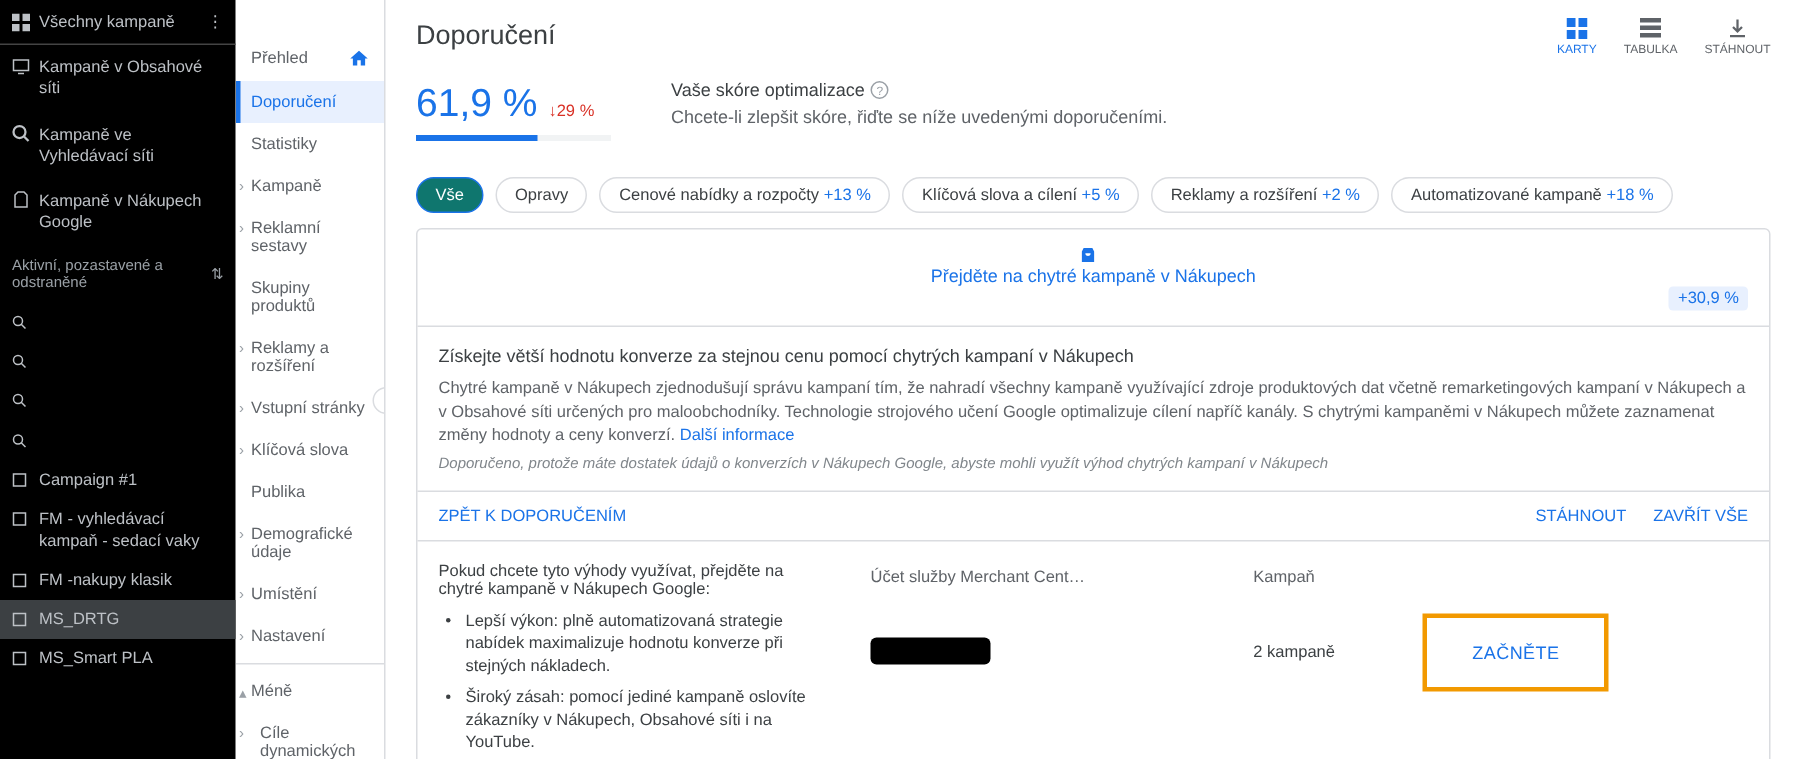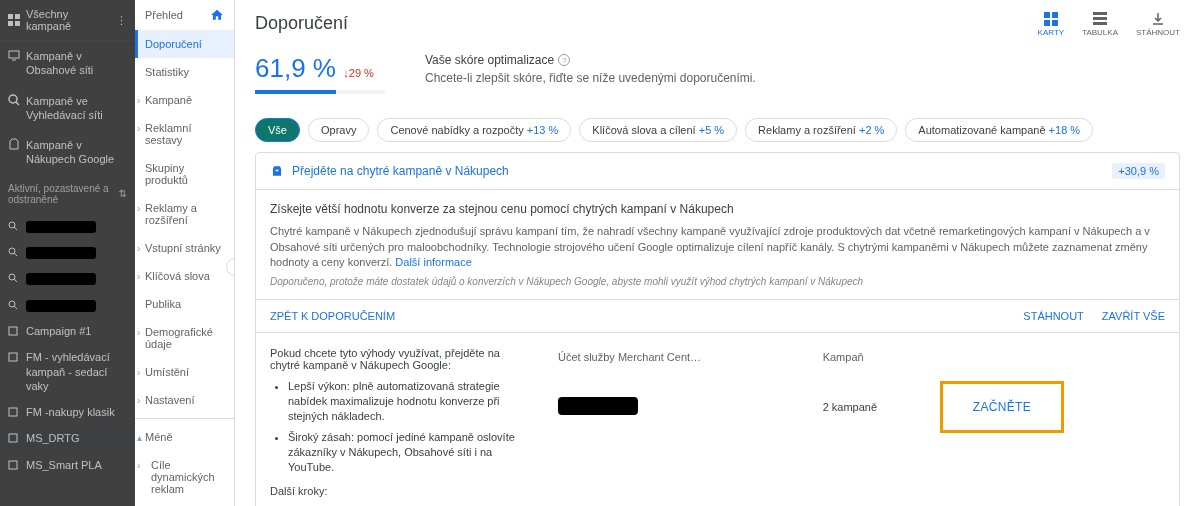--- a/index.html
+++ b/index.html
@@ -1,37 +1,37 @@
 <!DOCTYPE html>
 <html><head>
 <meta charset="utf-8">
 <style>
 * { margin: 0; padding: 0; box-sizing: border-box; font-family: Arial, sans-serif; }
 body { display: flex; width: 1200px; height: 506px; overflow: hidden; background: #fff; font-size: 12px; color: #3c4043; }
 
 
-.sidebar-dark { width: 135px; background: #404040; color: #bdc1c6; display: flex; flex-direction: column; font-size: 11px; }
+.sidebar-dark { width: 157px; background: #000000; color: #bdc1c6; display: flex; flex-direction: column; font-size: 11px; }
 .sidebar-dark .item { padding: 8px 8px 8px 26px; position: relative; cursor: pointer; line-height: 1.3; }
 .sidebar-dark .item.has-icon { padding-left: 26px; }
 .sidebar-dark .item .ic { position: absolute; left: 8px; top: 8px; width: 12px; height: 12px; }
 .sidebar-dark .top-row { display: flex; align-items: center; padding: 8px; border-bottom: 1px solid #444; }
 .sidebar-dark .top-row .grid-ic { margin-right: 6px; }
 .sidebar-dark .top-row .dots { margin-left: auto; }
 .sidebar-dark .status { padding: 8px; display: flex; align-items: center; color: #9aa0a6; font-size: 10px; }
 .sidebar-dark .status .swap { margin-left: auto; }
 .sidebar-dark .campaign-list .item { padding: 6px 8px 6px 26px; }
 .sidebar-dark .redact { display:inline-block; width:70px; height:12px; background:#000; border-radius:3px; vertical-align:middle;}
 .sidebar-dark .item.selected { background:#3c4043; }
 
 
 .sidebar-light { width: 100px; background: #fff; border-right: 1px solid #dadce0; font-size: 11px; position: relative; overflow-y:auto;}
 .sidebar-light::-webkit-scrollbar{width:6px;}
 .sidebar-light::-webkit-scrollbar-thumb{background:#dadce0;border-radius:3px;}
 .sidebar-light .item { padding: 8px 10px; cursor: pointer; color: #5f6368; position: relative; }
-.sidebar-light .item.top { display:flex; align-items:center; }
+.sidebar-light .item.top { display:flex; align-items:center;margin-top:24px; }
 .sidebar-light .item .home { margin-left:auto; color:#1a73e8; }
 .sidebar-light .item.active { color: #1a73e8; background: #e8f0fe; border-left: 3px solid #1a73e8; padding-left:7px;}
 .sidebar-light .item .chev { position:absolute; left:2px; top:9px; font-size:10px; color:#9aa0a6;}
 .sidebar-light .sub { padding-left: 16px; font-size:11px; }
 .sidebar-light .sep { border-top:1px solid #dadce0; margin:4px 0;}
 .collapse-handle { position:absolute; right:-10px; top:258px; width:18px; height:18px; border-radius:50%; background:#fff; border:1px solid #dadce0; display:flex; align-items:center; justify-content:center; font-size:10px; color:#5f6368; cursor:pointer; z-index:5;}
 
 
 .main { flex:1; display:flex; flex-direction:column; overflow-y:auto; background:#fff;}
 .main::-webkit-scrollbar{width:8px;}
@@ -51,21 +51,21 @@
 .score-row .desc-title { font-size:12px; color:#3c4043; margin-bottom:4px; display:flex; align-items:center; gap:4px;}
 .score-row .desc-sub { font-size:12px; color:#5f6368;}
 
 .card-area { padding: 0 20px 20px; }
 .filters { display:flex; gap:8px; padding: 10px 0; flex-wrap:wrap;}
 .chip { border:1px solid #dadce0; border-radius:14px; padding:5px 12px; font-size:11px; cursor:pointer; color:#3c4043; white-space:nowrap;}
 .chip.active { background:#0f766e; color:#fff; border-color:#1a73e8;}
 .chip .pct { color:#1a73e8;}
 
 .rec-card { border:1px solid #dadce0; border-radius:4px; }
-.rec-card .rec-header { display:flex; align-items:center; padding:10px 14px; border-bottom:1px solid #dadce0; font-size:12px; color:#1a73e8;}
+.rec-card .rec-header { display:flex; align-items:center; padding:10px 14px; border-bottom:1px solid #dadce0; font-size:12px; color:#1a73e8;flex-direction:column;}
 .rec-card .rec-header .badge { margin-left:auto; background:#e8f0fe; color:#1a73e8; border-radius:3px; padding:2px 6px; font-size:11px;}
 .rec-card .rec-body { padding:12px 14px; border-bottom:1px solid #dadce0;}
 .rec-card .rec-body .title { font-size:12px; font-weight:500; margin-bottom:8px; color:#3c4043;}
 .rec-card .rec-body .para { font-size:11px; color:#5f6368; line-height:1.4; margin-bottom:6px;}
 .rec-card .rec-body .para .link { color:#1a73e8; cursor:pointer;}
 .rec-card .rec-body .note { font-size:10px; color:#80868b; font-style:italic;}
 .rec-card .actions { display:flex; align-items:center; padding:10px 14px; border-bottom:1px solid #dadce0;}
 .rec-card .actions .back { color:#1a73e8; font-size:11px; font-weight:500; cursor:pointer;}
 .rec-card .actions .right { margin-left:auto; display:flex; gap:18px;}
 .rec-card .actions .right span { color:#1a73e8; font-size:11px; font-weight:500; cursor:pointer;}

